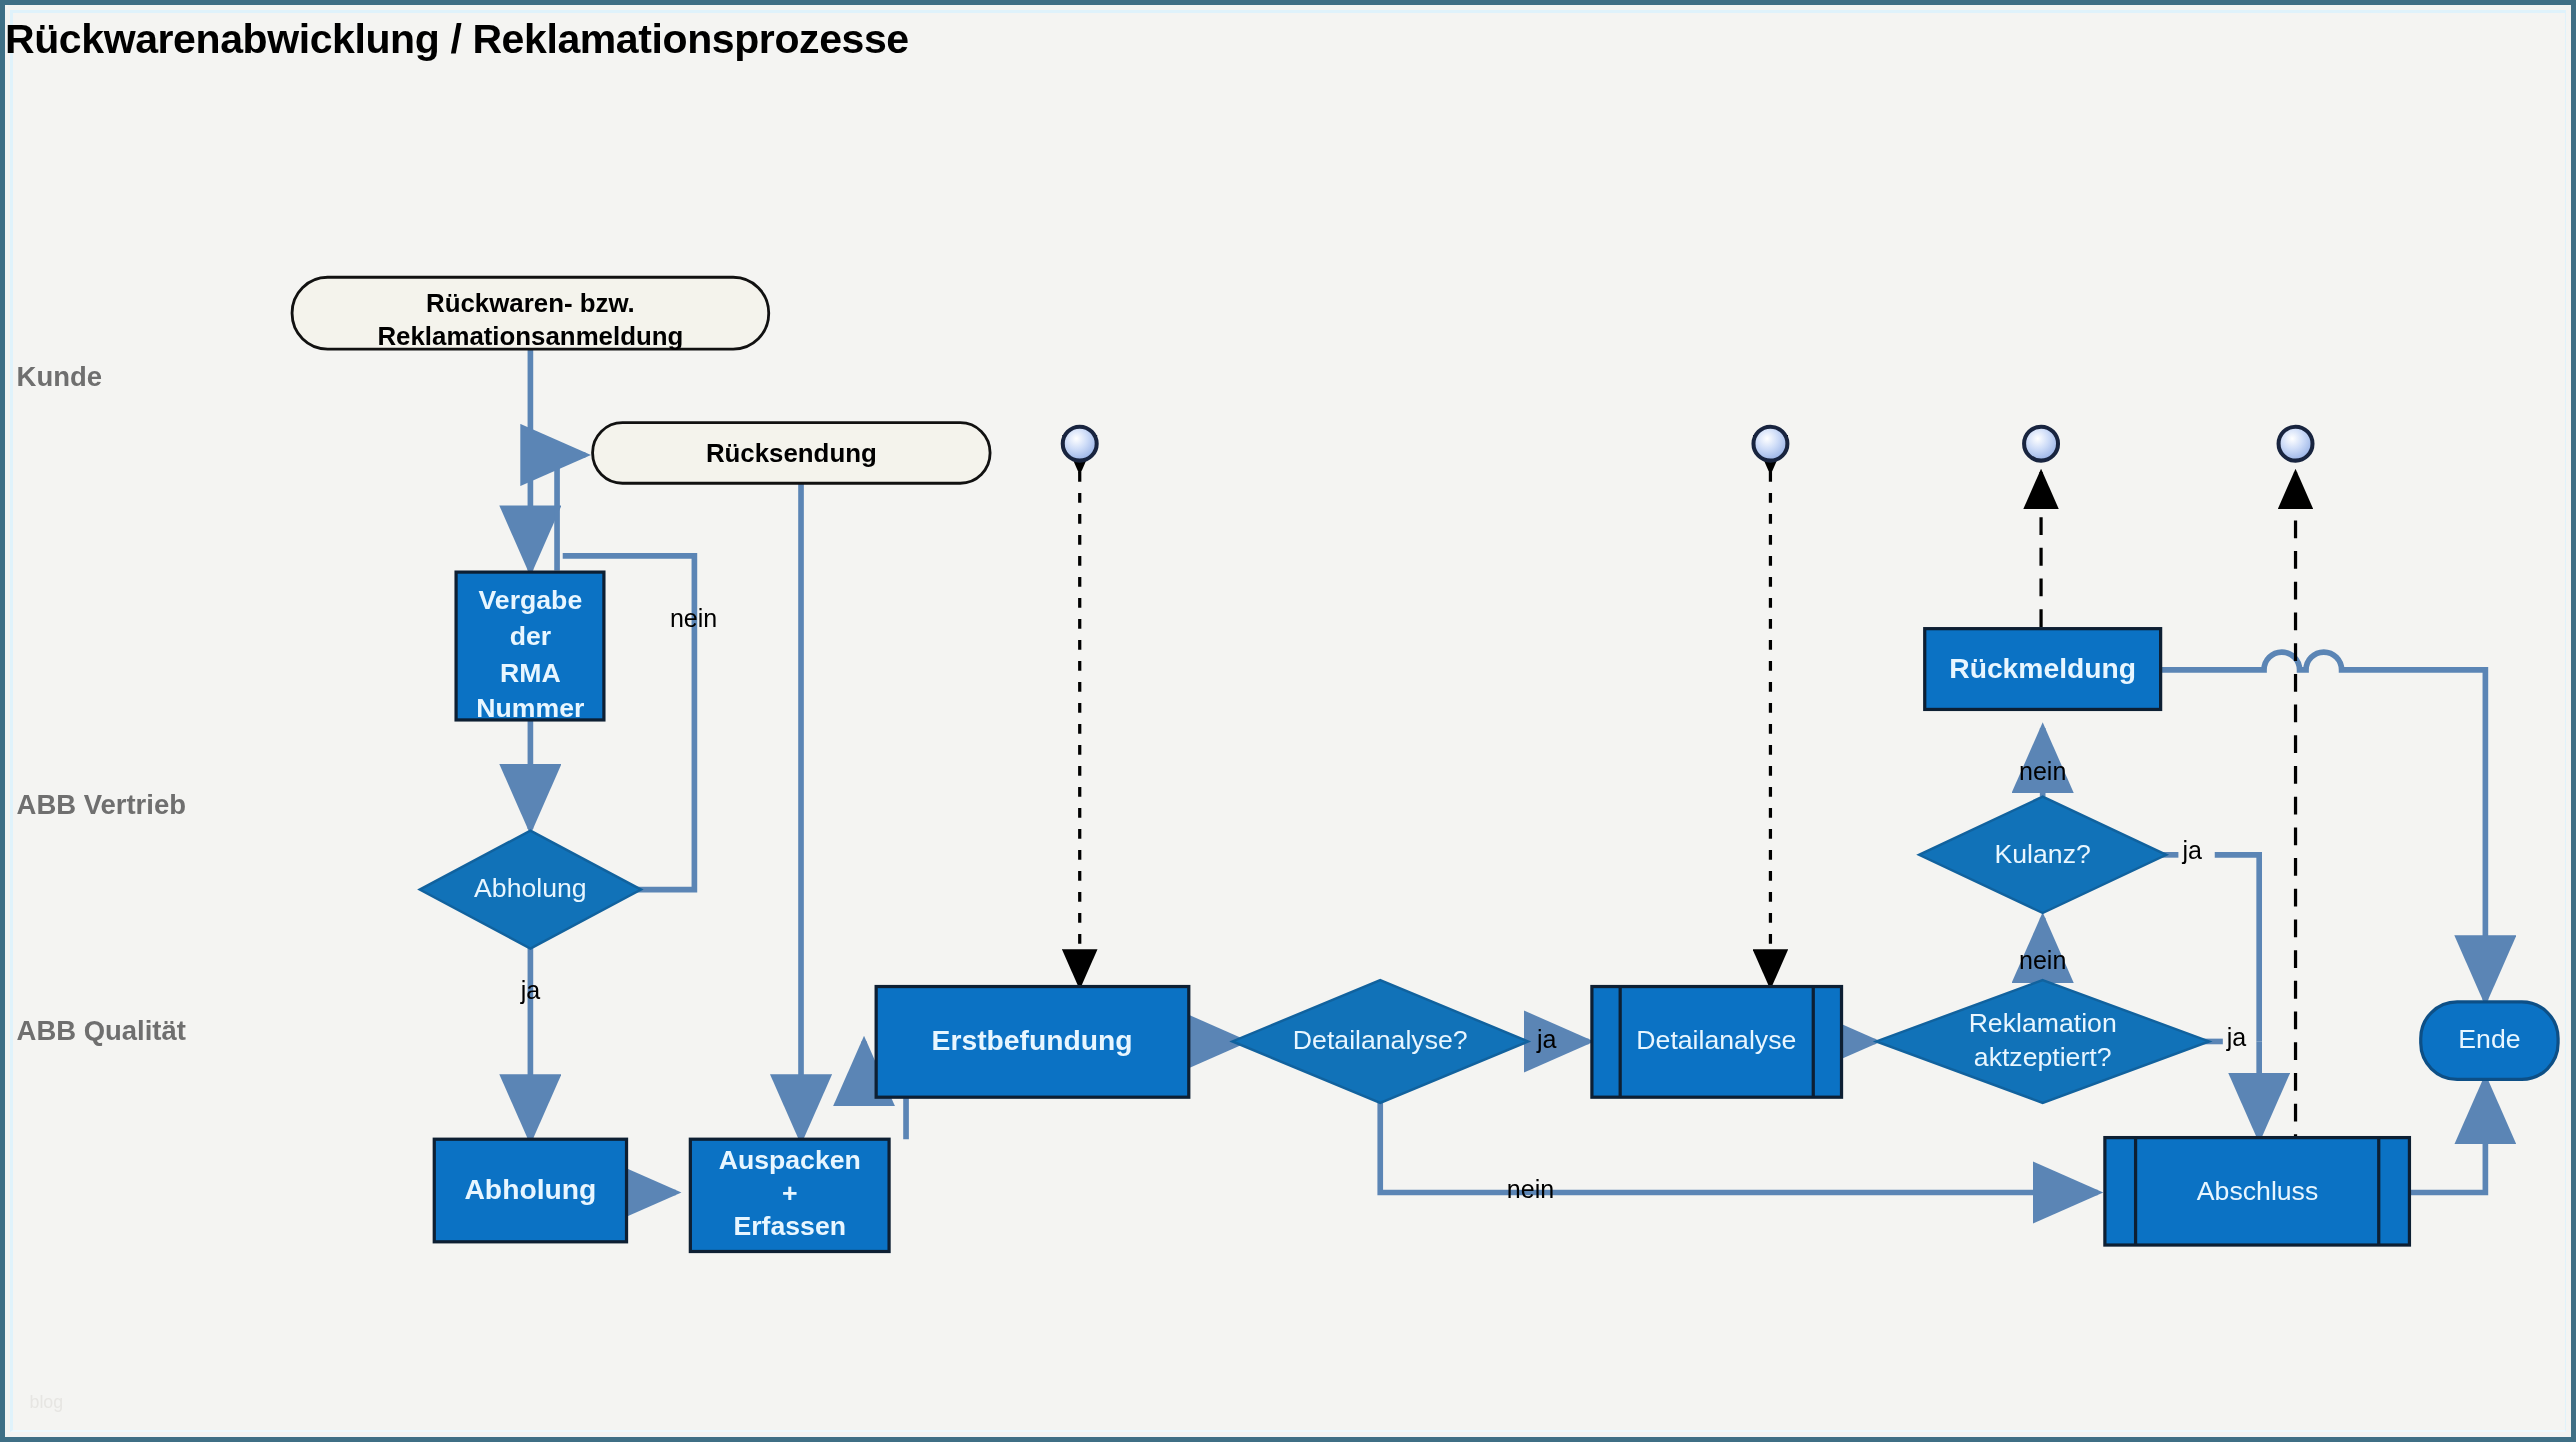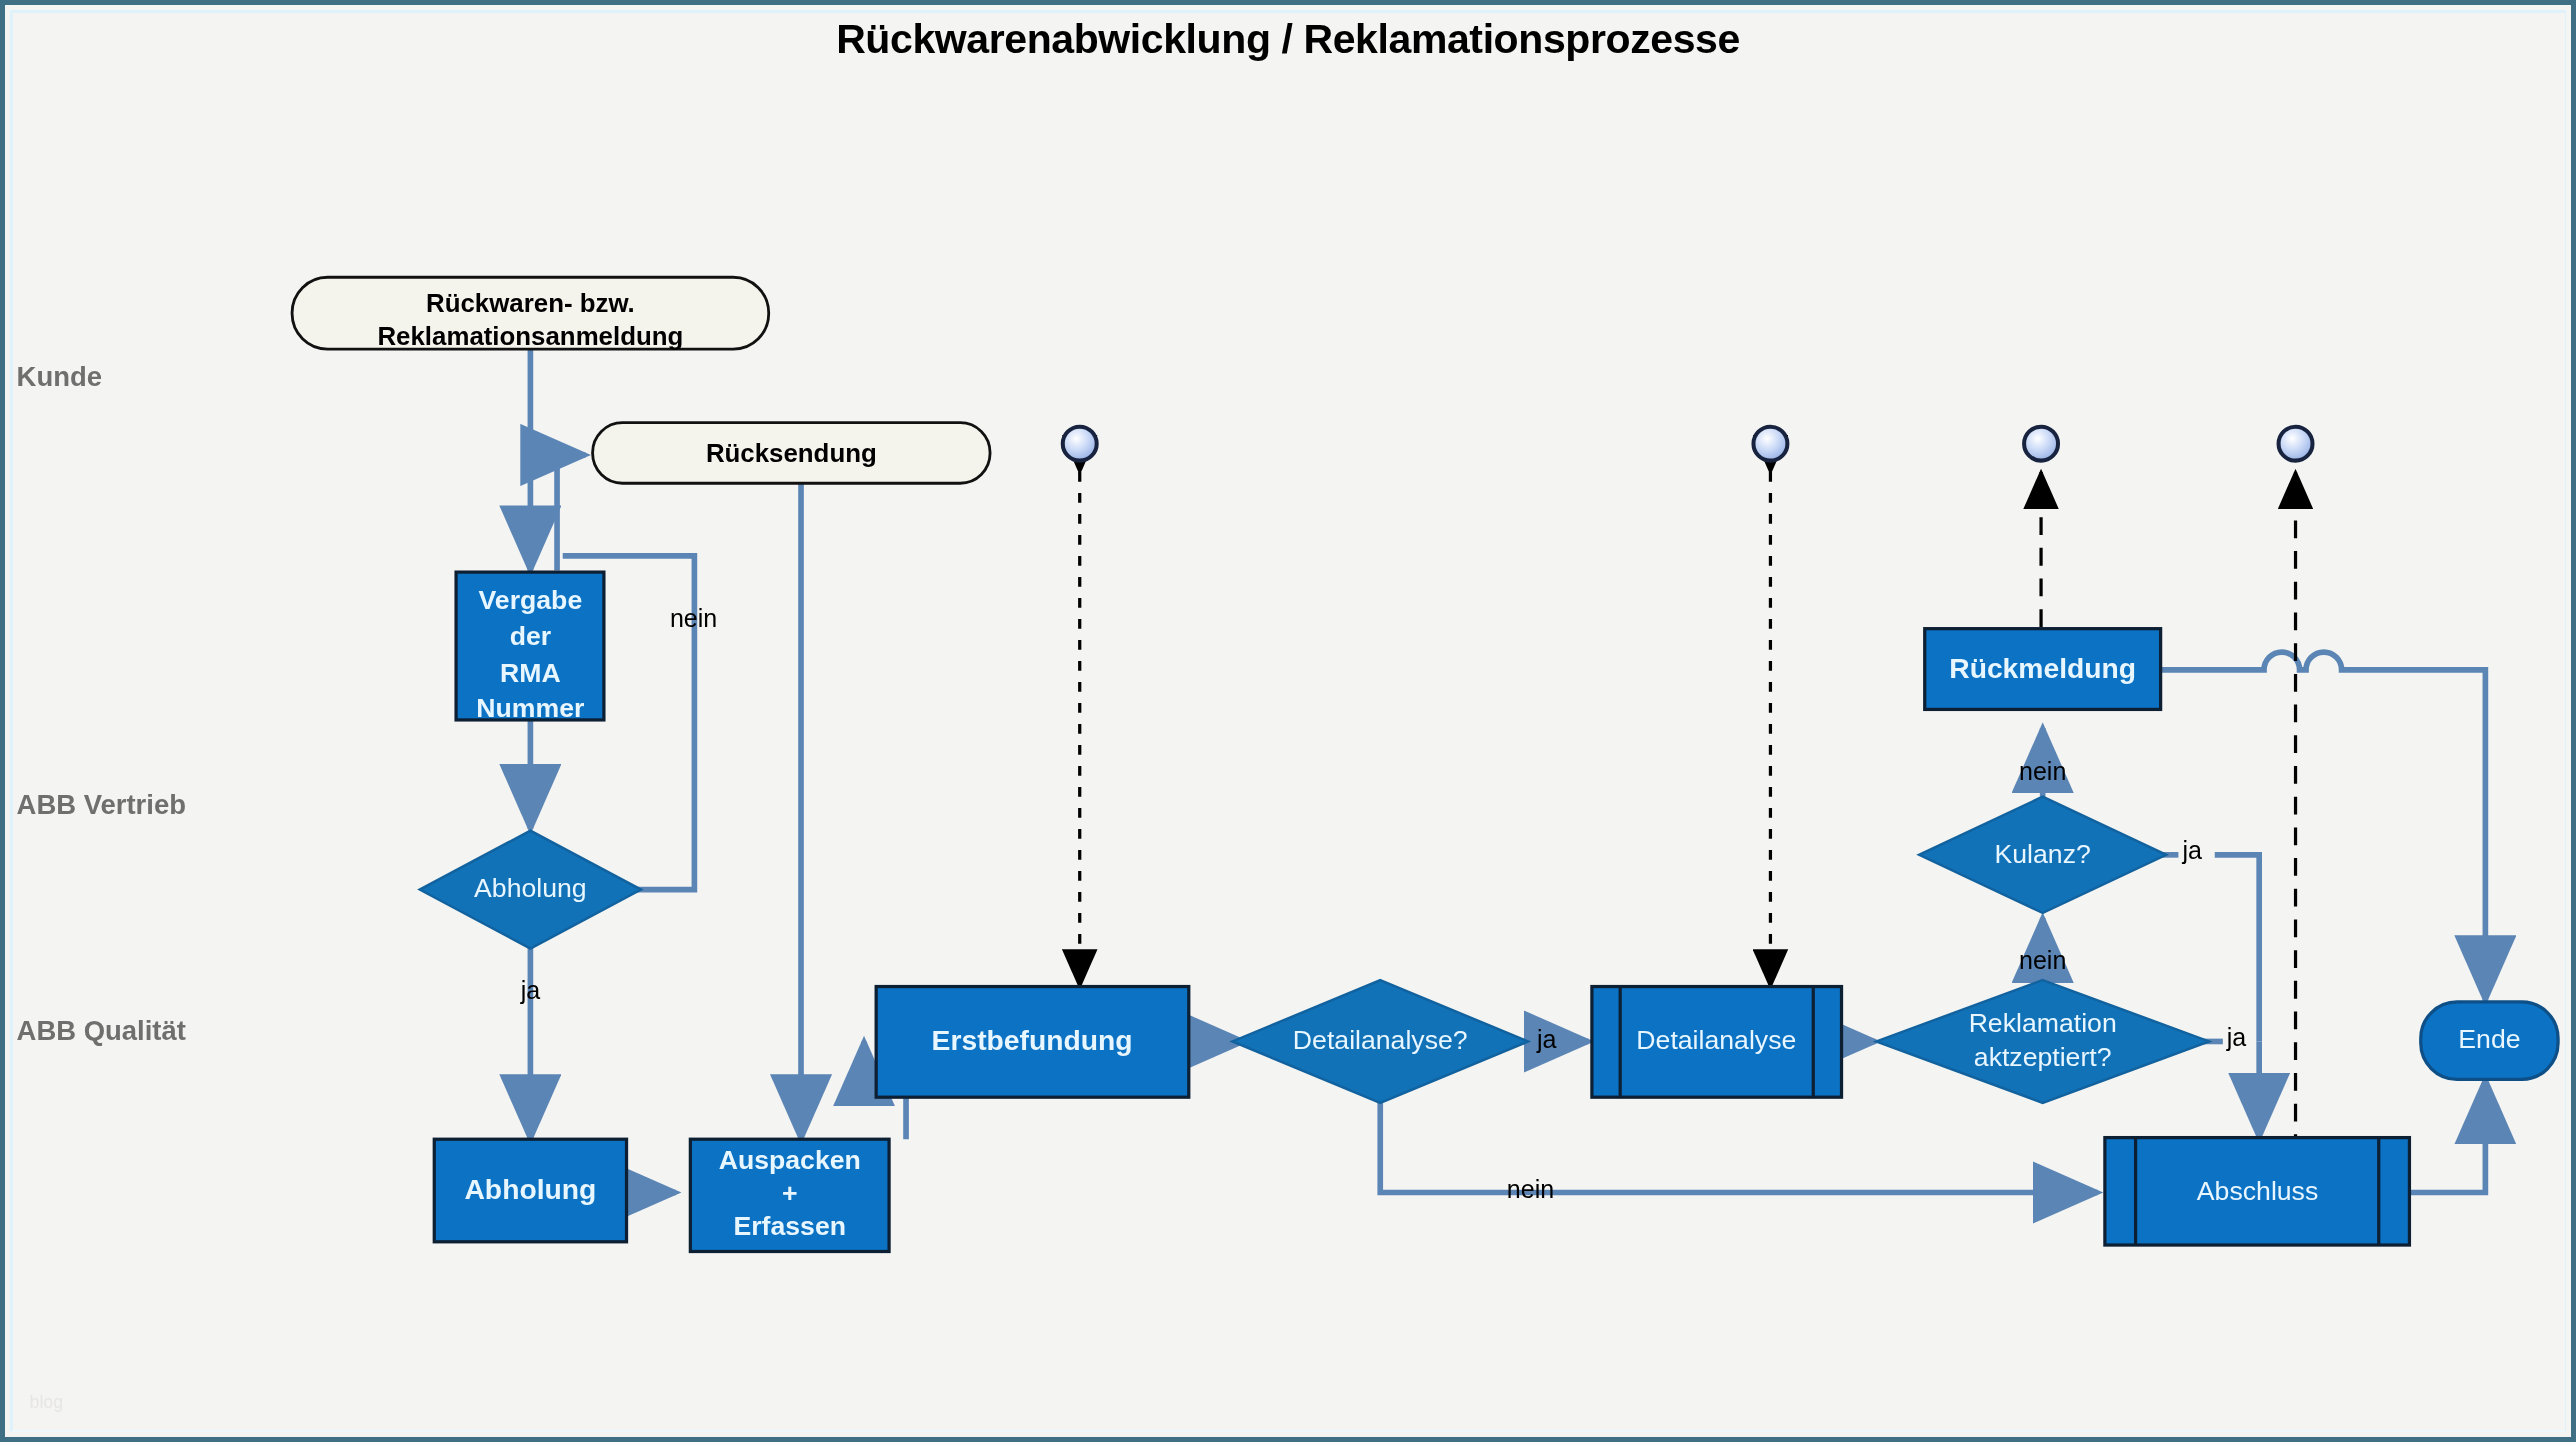--- a/index.html
+++ b/index.html
@@ -18,21 +18,21 @@
   #inner-frame{
     position:absolute;left:4.8px;top:4.8px;right:4.8px;bottom:4.8px;
     border-left:3.2px solid #dff2fb;
     border-top:3.2px solid #dff2fb;
     border-right:1.6px solid #dff2fb;
     border-bottom:2.4px solid #eef9fd;
     pointer-events:none;
   }
   #title{
     position:absolute;left:0;right:0;top:11.3px;
-    text-align:center;
+    text-align:left;
     font-size:41px;
     font-weight:bold;
     color:#000;
     letter-spacing:-0.4px;
     font-family:"Liberation Sans",sans-serif;
   }
   svg#canvas{position:absolute;left:0;top:0;width:2576px;height:1442px;}
   .lane-label{
     font-family:"Liberation Sans",sans-serif;
     font-size:34px;font-weight:bold;fill:#6f6f6f;

